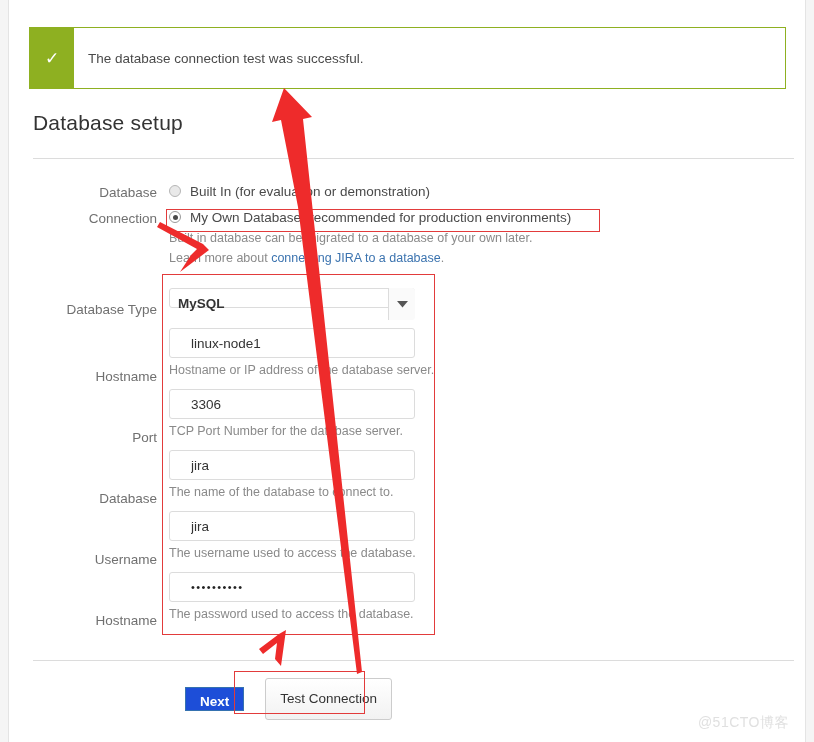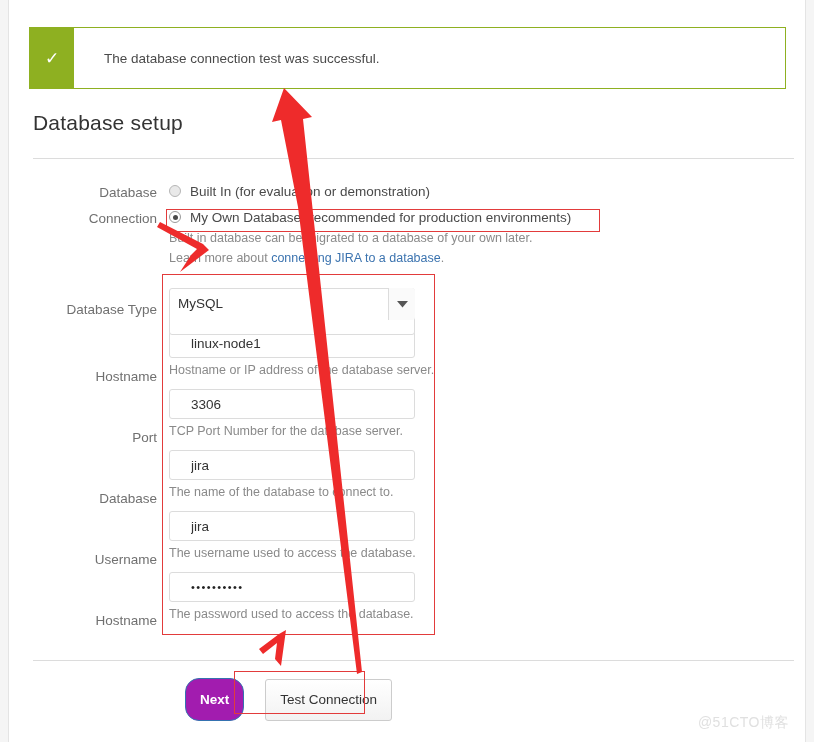--- a/index.html
+++ b/index.html
@@ -47,21 +47,21 @@
     align-items: center;
     justify-content: center;
     font-size: 17px;
     line-height: 1;
     flex: 0 0 auto;
   }
   .banner-text {
     flex: 1 1 auto;
     display: flex;
     align-items: center;
-    padding-left: 30px;
+    padding-left: 14px;
     font-size: 13.5px;
     color: #4a4a4a;
   }
 
   
   .page-title {
     position: absolute;
     left: 24px;
     top: 111px;
     font-size: 21px;
@@ -183,29 +183,30 @@
     font-size: 11px;
     color: #222;
   }
   .select-wrap {
     position: relative;
     width: 246px;
     height: 32px;
   }
   .select-box {
     width: 246px;
-    height: 47px;
+    height: 20px;
     border: 1px solid #dcdcdc;
     border-radius: 3px;
     box-sizing: border-box;
     background: #ffffff;
     font-size: 13.5px;
     color: #333333;
     line-height: 30px;
     padding-left: 8px;
+    font-weight: bold;
   }
   .select-arrow {
     position: absolute;
     right: 0;
     top: 0;
     width: 27px;
     height: 32px;
     border-left: 1px solid #dcdcdc;
     box-sizing: border-box;
     background: #fafafa;
@@ -224,28 +225,28 @@
 
   
   .buttons {
     position: absolute;
     left: 176px;
     top: 678px;
     display: flex;
     align-items: center;
   }
   .btn-primary {
-    background: #a21caf;
+    background: #1d4ed8;
     color: #ffffff;
     border: 1px solid #3572b0;
-    border-radius: 14px;
+    border-radius: 0;
     font-size: 13.5px;
     font-weight: bold;
     padding: 0 14px;
-    height: 43px;
+    height: 24px;
     line-height: 28px;
     box-sizing: border-box;
     font-family: "Liberation Sans", sans-serif;
     cursor: pointer;
   }
   .btn-secondary {
     background: linear-gradient(#ffffff, #f2f2f2);
     color: #333333;
     border: 1px solid #cccccc;
     border-radius: 3px;

